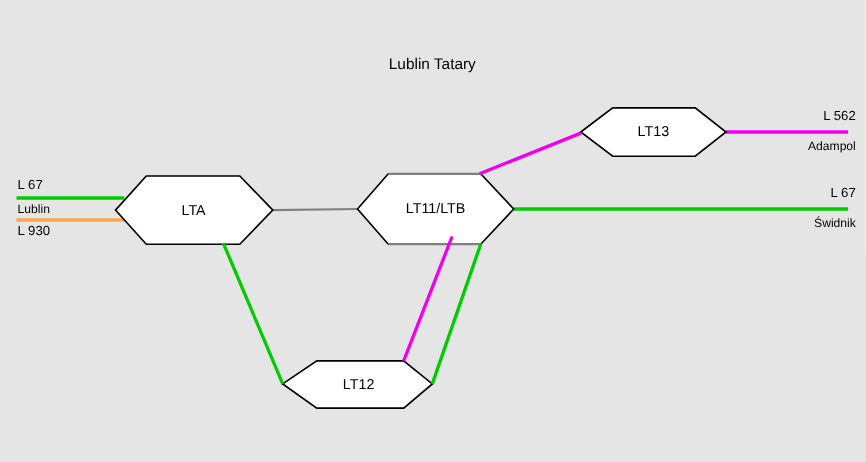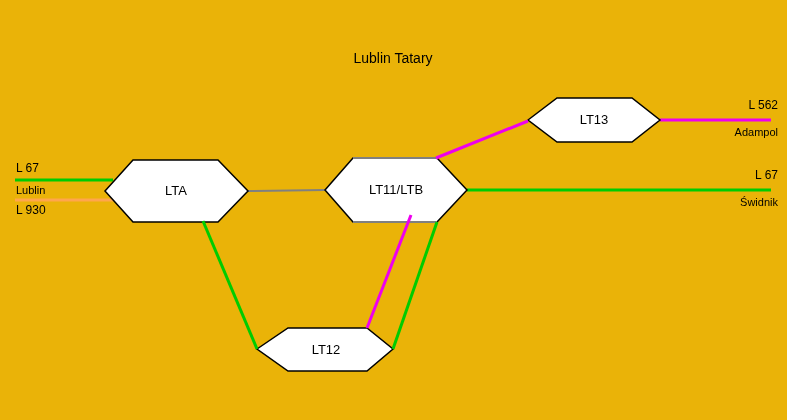--- a/index.html
+++ b/index.html
@@ -7,21 +7,21 @@
     padding: 0;
     background: #ffffff;
   }
   body {
     font-family: "Liberation Sans", sans-serif;
   }
   .stage {
     position: relative;
     width: 787px;
     height: 420px;
-    background: #eab308;
+    background: #e5e5e5;
     overflow: hidden;
   }
   svg text {
     fill: #000000;
   }
   .title-text {
     font-size: 14px;
   }
   .node-label {
     font-size: 13px;

